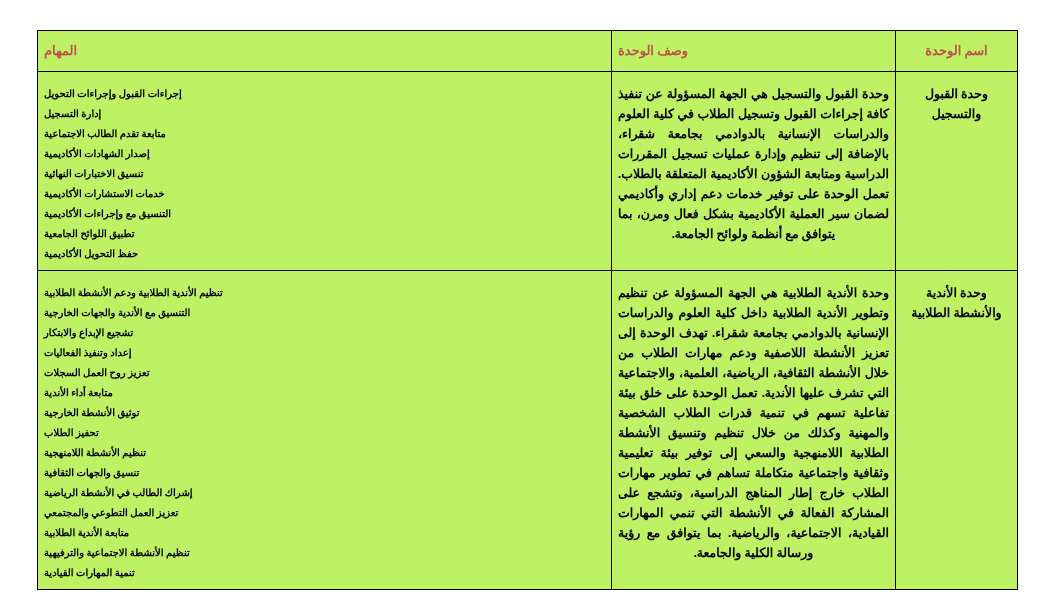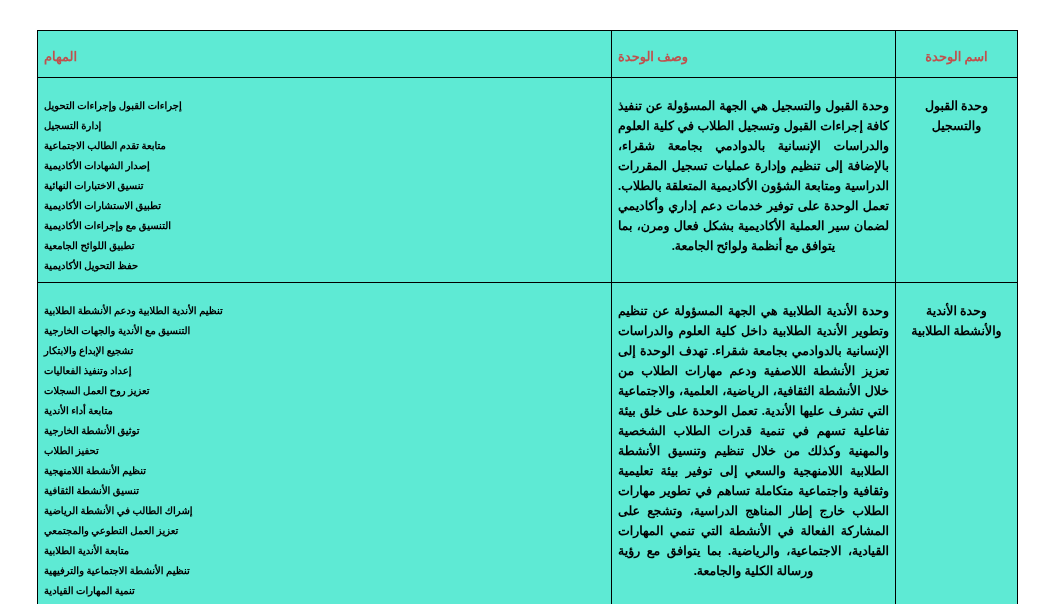--- a/index.html
+++ b/index.html
@@ -35,22 +35,22 @@
     width: 980px;
     border-collapse: collapse;
     table-layout: fixed;
     direction: rtl;
   }
 
   table.units-table td,
   table.units-table th {
     border: 1px solid #000000;
     vertical-align: top;
-    padding: 18px 6px 6px 6px;
-    background: #5eead4;
+    padding: 12px 6px 6px 6px;
+    background: #bef264;
   }
 
   
   col.col-name  { width: 122px; }
   col.col-desc  { width: 284px; }
   col.col-tasks { width: 574px; }
 
   
   thead th {
     color: #C0504D;
@@ -133,21 +133,21 @@
           <td class="cell-desc">
             <p class="desc-text">وحدة القبول والتسجيل هي الجهة المسؤولة عن تنفيذ كافة إجراءات القبول وتسجيل الطلاب في كلية العلوم والدراسات الإنسانية بالدوادمي بجامعة شقراء، بالإضافة إلى تنظيم وإدارة عمليات تسجيل المقررات الدراسية ومتابعة الشؤون الأكاديمية المتعلقة بالطلاب. تعمل الوحدة على توفير خدمات دعم إداري وأكاديمي لضمان سير العملية الأكاديمية بشكل فعال ومرن، بما يتوافق مع أنظمة ولوائح الجامعة.</p>
           </td>
           <td class="cell-tasks">
             <ul class="task-list">
                 <li>إجراءات القبول وإجراءات التحويل</li>
                 <li>إدارة التسجيل</li>
                 <li>متابعة تقدم الطالب الاجتماعية</li>
                 <li>إصدار الشهادات الأكاديمية</li>
                 <li>تنسيق الاختبارات النهائية</li>
-                <li>تطبيق الاستشارات الأكاديمية</li>
+                <li>خدمات الاستشارات الأكاديمية</li>
                 <li>التنسيق مع وإجراءات الأكاديمية</li>
                 <li>تطبيق اللوائح الجامعية</li>
                 <li>حفظ التحويل الأكاديمية</li>
               </ul>
           </td>
         </tr>
         <tr>
           <td class="cell-name">وحدة الأندية والأنشطة الطلابية</td>
           <td class="cell-desc">
             <p class="desc-text">وحدة الأندية الطلابية هي الجهة المسؤولة عن تنظيم وتطوير الأندية الطلابية داخل كلية العلوم والدراسات الإنسانية بالدوادمي بجامعة شقراء. تهدف الوحدة إلى تعزيز الأنشطة اللاصفية ودعم مهارات الطلاب من خلال الأنشطة الثقافية، الرياضية، العلمية، والاجتماعية التي تشرف عليها الأندية. تعمل الوحدة على خلق بيئة تفاعلية تسهم في تنمية قدرات الطلاب الشخصية والمهنية وكذلك من خلال تنظيم وتنسيق الأنشطة الطلابية اللامنهجية والسعي إلى توفير بيئة تعليمية وثقافية واجتماعية متكاملة تساهم في تطوير مهارات الطلاب خارج إطار المناهج الدراسية، وتشجع على المشاركة الفعالة في الأنشطة التي تنمي المهارات القيادية، الاجتماعية، والرياضية. بما يتوافق مع رؤية ورسالة الكلية والجامعة.</p>
@@ -156,21 +156,21 @@
             <ul class="task-list">
                 <li>تنظيم الأندية الطلابية ودعم الأنشطة الطلابية</li>
                 <li>التنسيق مع الأندية والجهات الخارجية</li>
                 <li>تشجيع الإبداع والابتكار</li>
                 <li>إعداد وتنفيذ الفعاليات</li>
                 <li>تعزيز روح العمل السجلات</li>
                 <li>متابعة أداء الأندية</li>
                 <li>توثيق الأنشطة الخارجية</li>
                 <li>تحفيز الطلاب</li>
                 <li>تنظيم الأنشطة اللامنهجية</li>
-                <li>تنسيق الأنشطة الثقافية</li>
+                <li>تنسيق والجهات الثقافية</li>
                 <li>إشراك الطالب في الأنشطة الرياضية</li>
                 <li>تعزيز العمل التطوعي والمجتمعي</li>
                 <li>متابعة الأندية الطلابية</li>
                 <li>تنظيم الأنشطة الاجتماعية والترفيهية</li>
                 <li>تنمية المهارات القيادية</li>
               </ul>
           </td>
         </tr>
       </tbody>
     </table>

